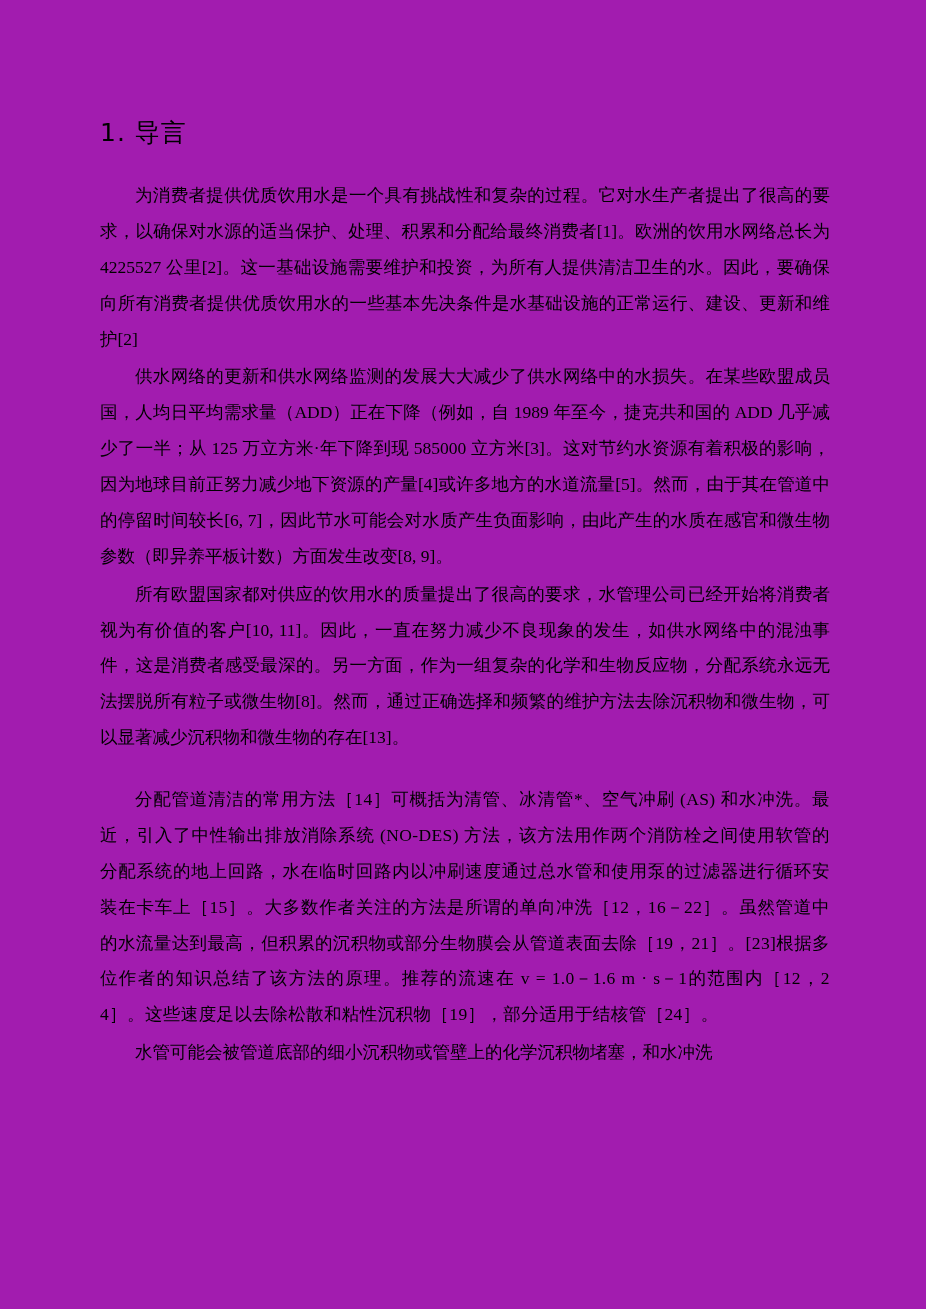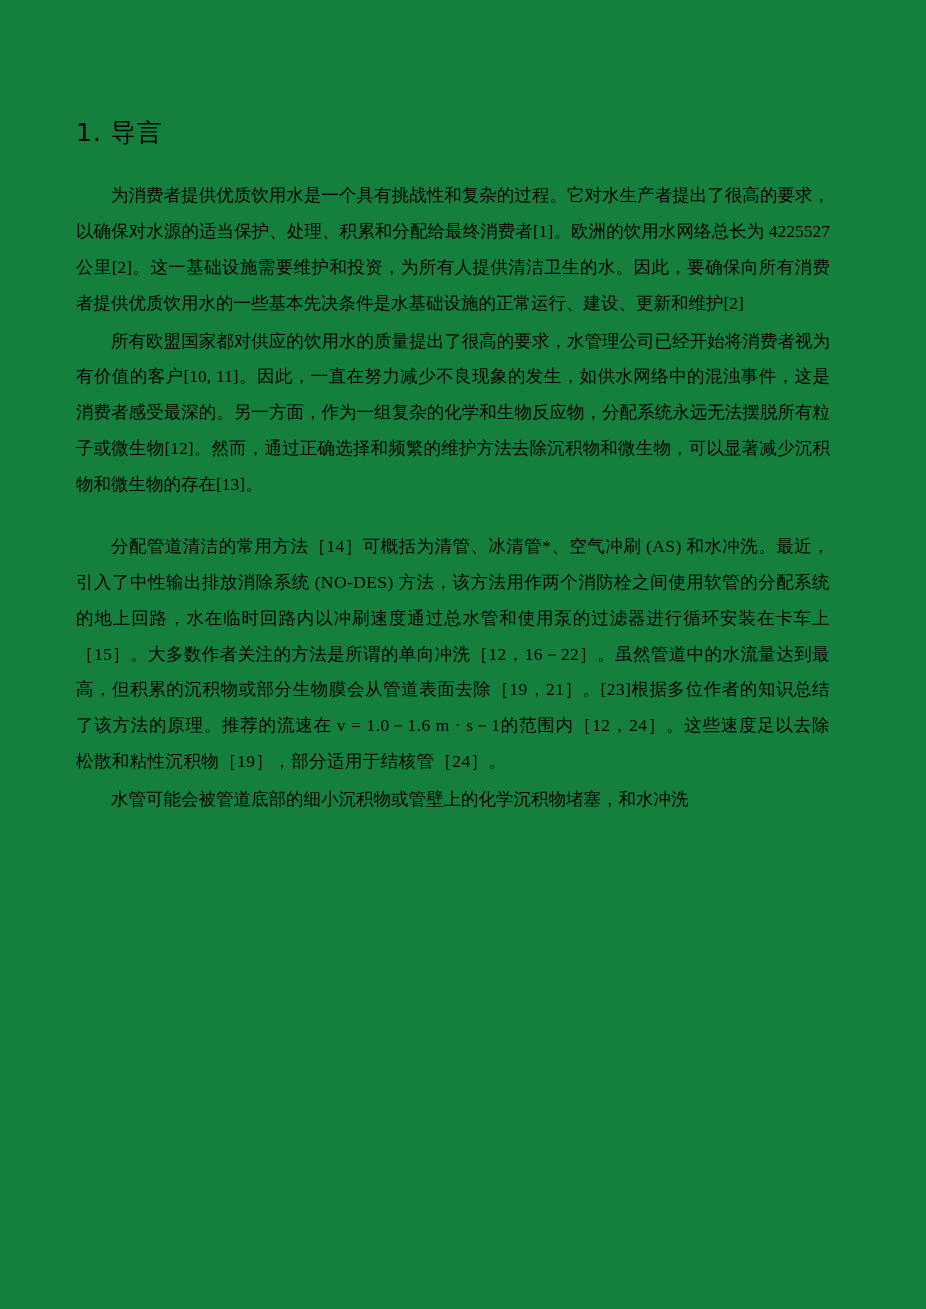--- a/index.html
+++ b/index.html
@@ -12,22 +12,22 @@
     height: 1309px;
     font-family: "Liberation Serif", "DejaVu Serif", serif;
     color: #000000;
     overflow: hidden;
   }
   .page {
     position: relative;
     width: 926px;
     height: 1309px;
     box-sizing: border-box;
-    padding: 118px 96px 40px 76px;
-    background: #15803d;
+    padding: 118px 96px 40px 100px;
+    background: #a21caf;
   }
   .doc-title {
     font-family: "DejaVu Sans", "Liberation Sans", sans-serif;
     font-size: 25px;
     font-weight: 400;
     letter-spacing: 1px;
     margin: 0 0 30px 0;
     line-height: 1.2;
   }
   .para {
@@ -44,16 +44,17 @@
     margin-top: 26px;
   }
 </style>
 </head>
 <body>
 
 <div class="page">
   <h1 class="doc-title">1. 导言</h1>
 
   <p class="para">为消费者提供优质饮用水是一个具有挑战性和复杂的过程。它对水生产者提出了很高的要求，以确保对水源的适当保护、处理、积累和分配给最终消费者[1]。欧洲的饮用水网络总长为 4225527 公里[2]。这一基础设施需要维护和投资，为所有人提供清洁卫生的水。因此，要确保向所有消费者提供优质饮用水的一些基本先决条件是水基础设施的正常运行、建设、更新和维护[2]</p>
-  <p class="para">所有欧盟国家都对供应的饮用水的质量提出了很高的要求，水管理公司已经开始将消费者视为有价值的客户[10, 11]。因此，一直在努力减少不良现象的发生，如供水网络中的混浊事件，这是消费者感受最深的。另一方面，作为一组复杂的化学和生物反应物，分配系统永远无法摆脱所有粒子或微生物[12]。然而，通过正确选择和频繁的维护方法去除沉积物和微生物，可以显著减少沉积物和微生物的存在[13]。</p>
+  <p class="para">供水网络的更新和供水网络监测的发展大大减少了供水网络中的水损失。在某些欧盟成员国，人均日平均需求量（ADD）正在下降（例如，自 1989 年至今，捷克共和国的 ADD 几乎减少了一半；从 125 万立方米·年下降到现 585000 立方米[3]。这对节约水资源有着积极的影响，因为地球目前正努力减少地下资源的产量[4]或许多地方的水道流量[5]。然而，由于其在管道中的停留时间较长[6, 7]，因此节水可能会对水质产生负面影响，由此产生的水质在感官和微生物参数（即异养平板计数）方面发生改变[8, 9]。</p>
+  <p class="para">所有欧盟国家都对供应的饮用水的质量提出了很高的要求，水管理公司已经开始将消费者视为有价值的客户[10, 11]。因此，一直在努力减少不良现象的发生，如供水网络中的混浊事件，这是消费者感受最深的。另一方面，作为一组复杂的化学和生物反应物，分配系统永远无法摆脱所有粒子或微生物[8]。然而，通过正确选择和频繁的维护方法去除沉积物和微生物，可以显著减少沉积物和微生物的存在[13]。</p>
   <p class="para spaced">分配管道清洁的常用方法［14］可概括为清管、冰清管*、空气冲刷 (AS) 和水冲洗。最近，引入了中性输出排放消除系统 (NO-DES) 方法，该方法用作两个消防栓之间使用软管的分配系统的地上回路，水在临时回路内以冲刷速度通过总水管和使用泵的过滤器进行循环安装在卡车上［15］。大多数作者关注的方法是所谓的单向冲洗［12，16－22］。虽然管道中的水流量达到最高，但积累的沉积物或部分生物膜会从管道表面去除［19，21］。[23]根据多位作者的知识总结了该方法的原理。推荐的流速在 v = 1.0－1.6 m · s－1的范围内［12，24］。这些速度足以去除松散和粘性沉积物［19］，部分适用于结核管［24］。</p>
   <p class="para">水管可能会被管道底部的细小沉积物或管壁上的化学沉积物堵塞，和水冲洗</p>
 </div>
 
 </body></html>

